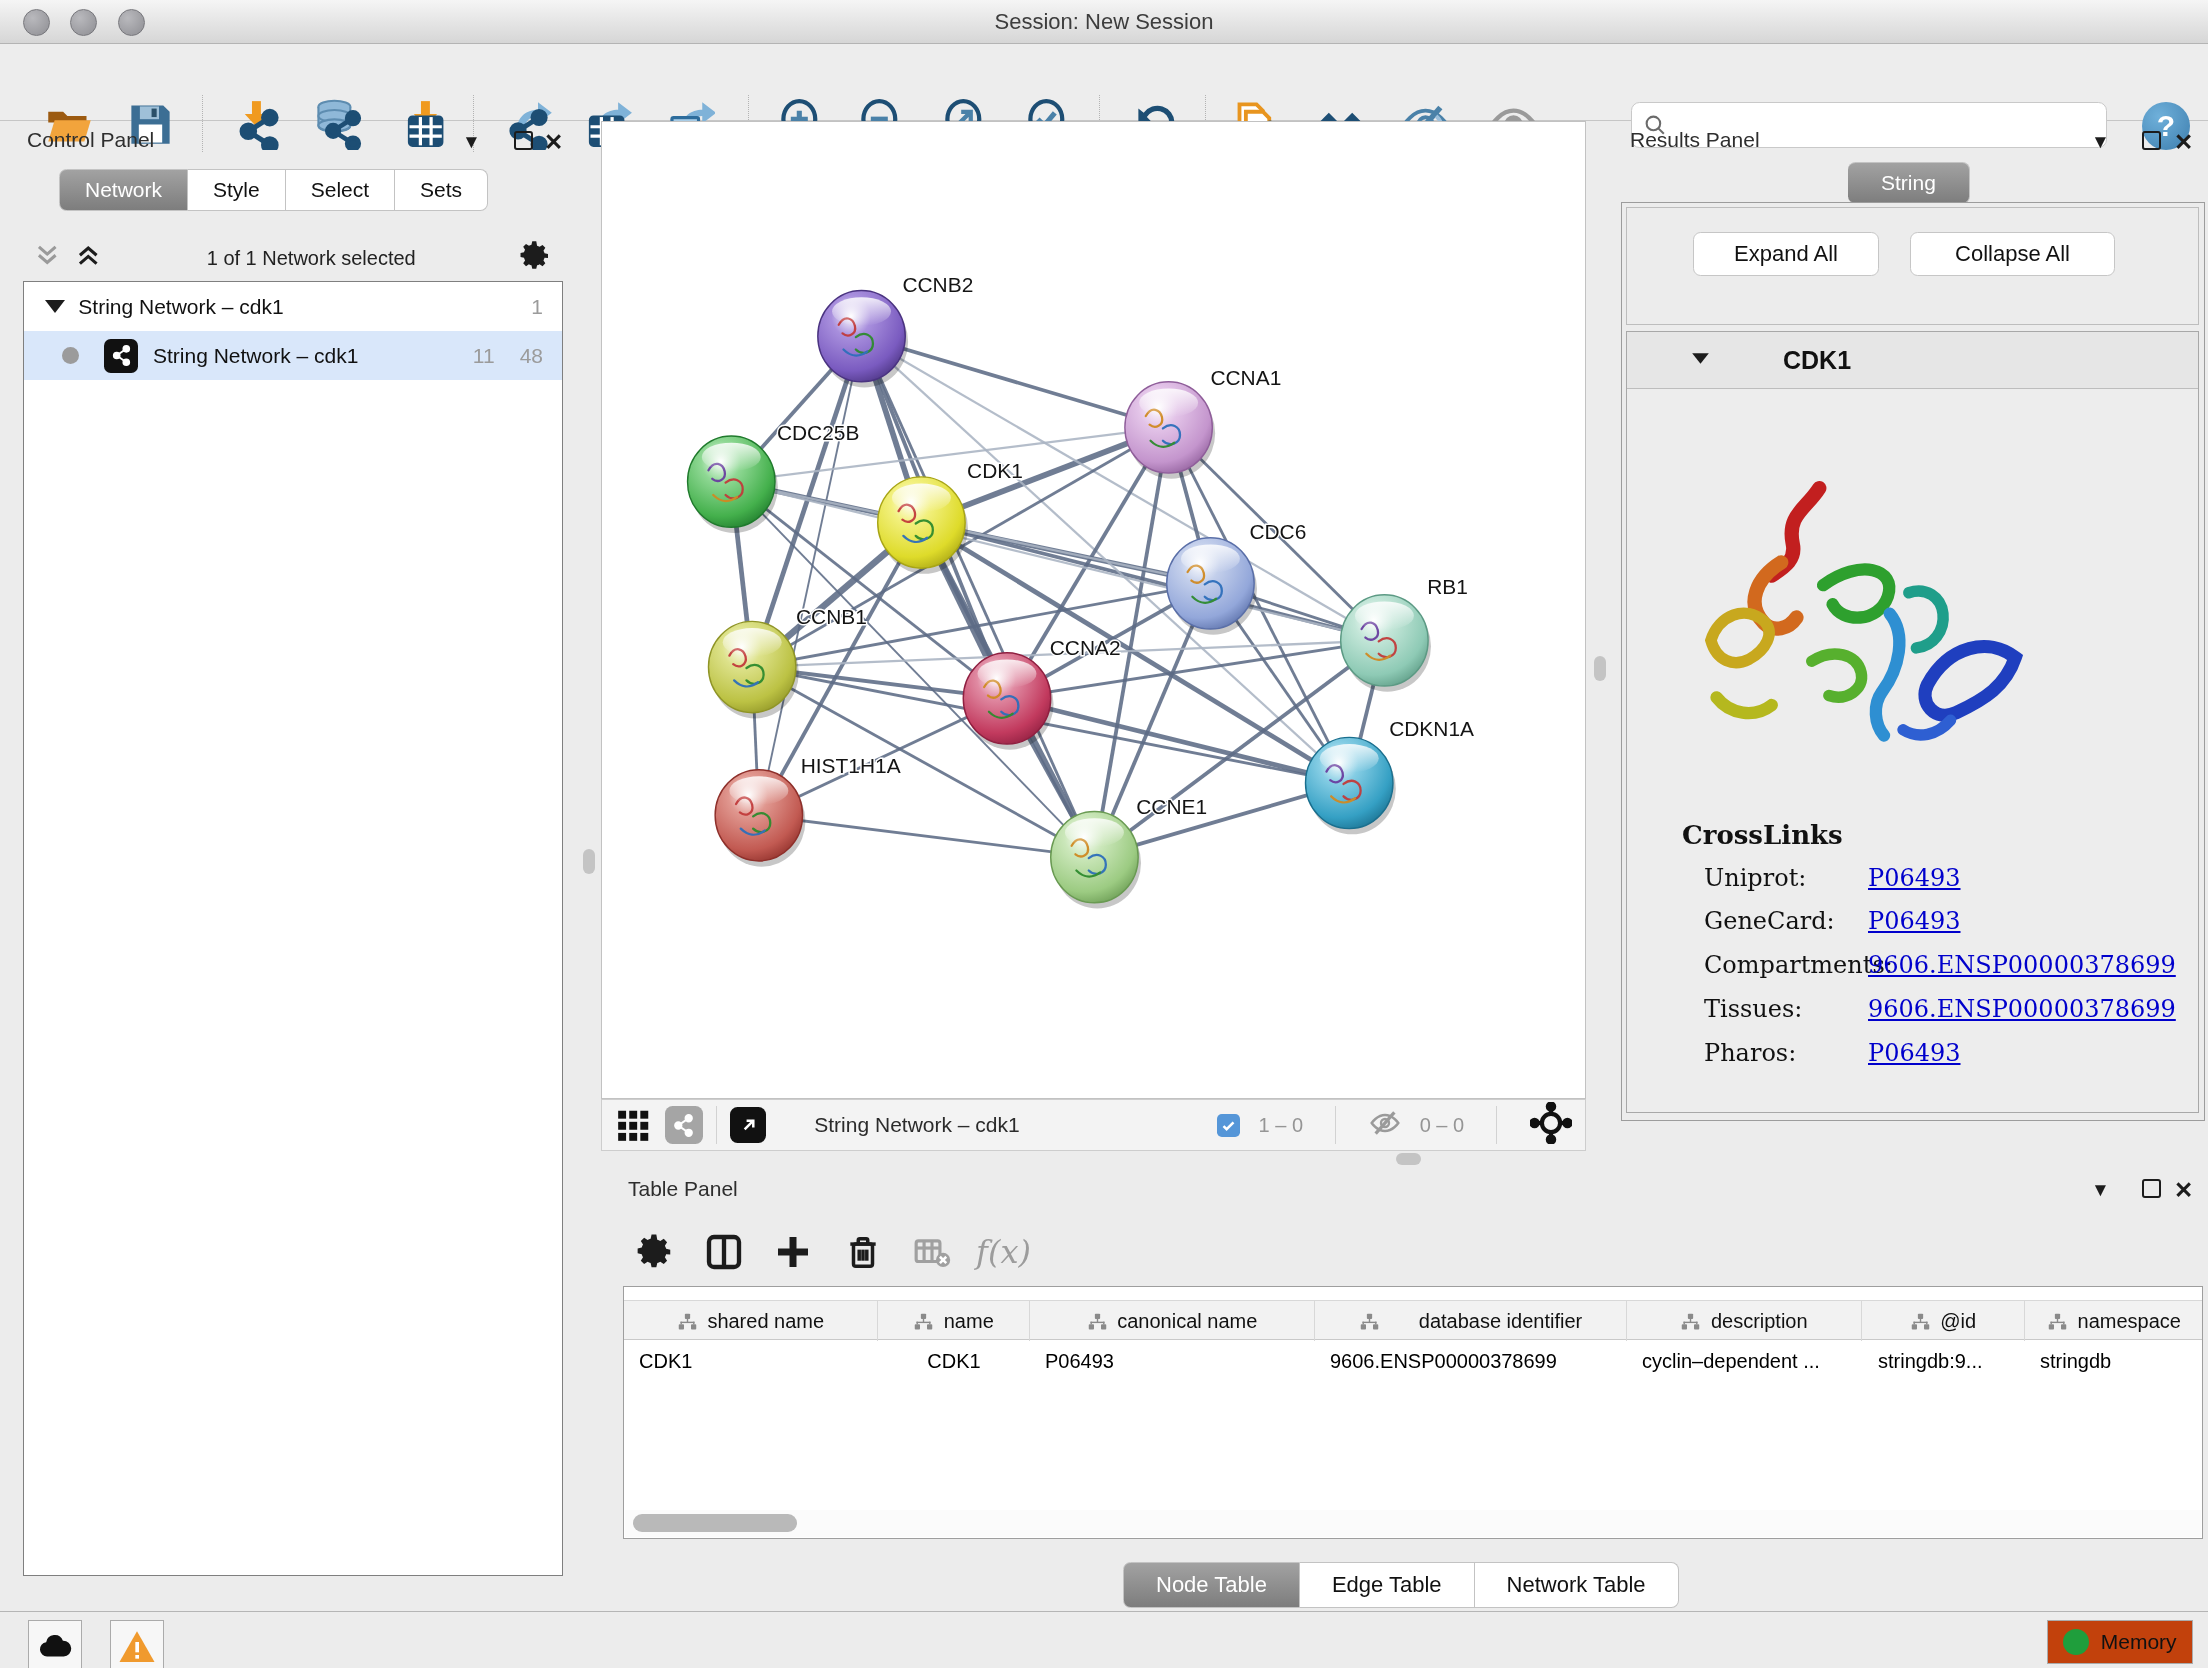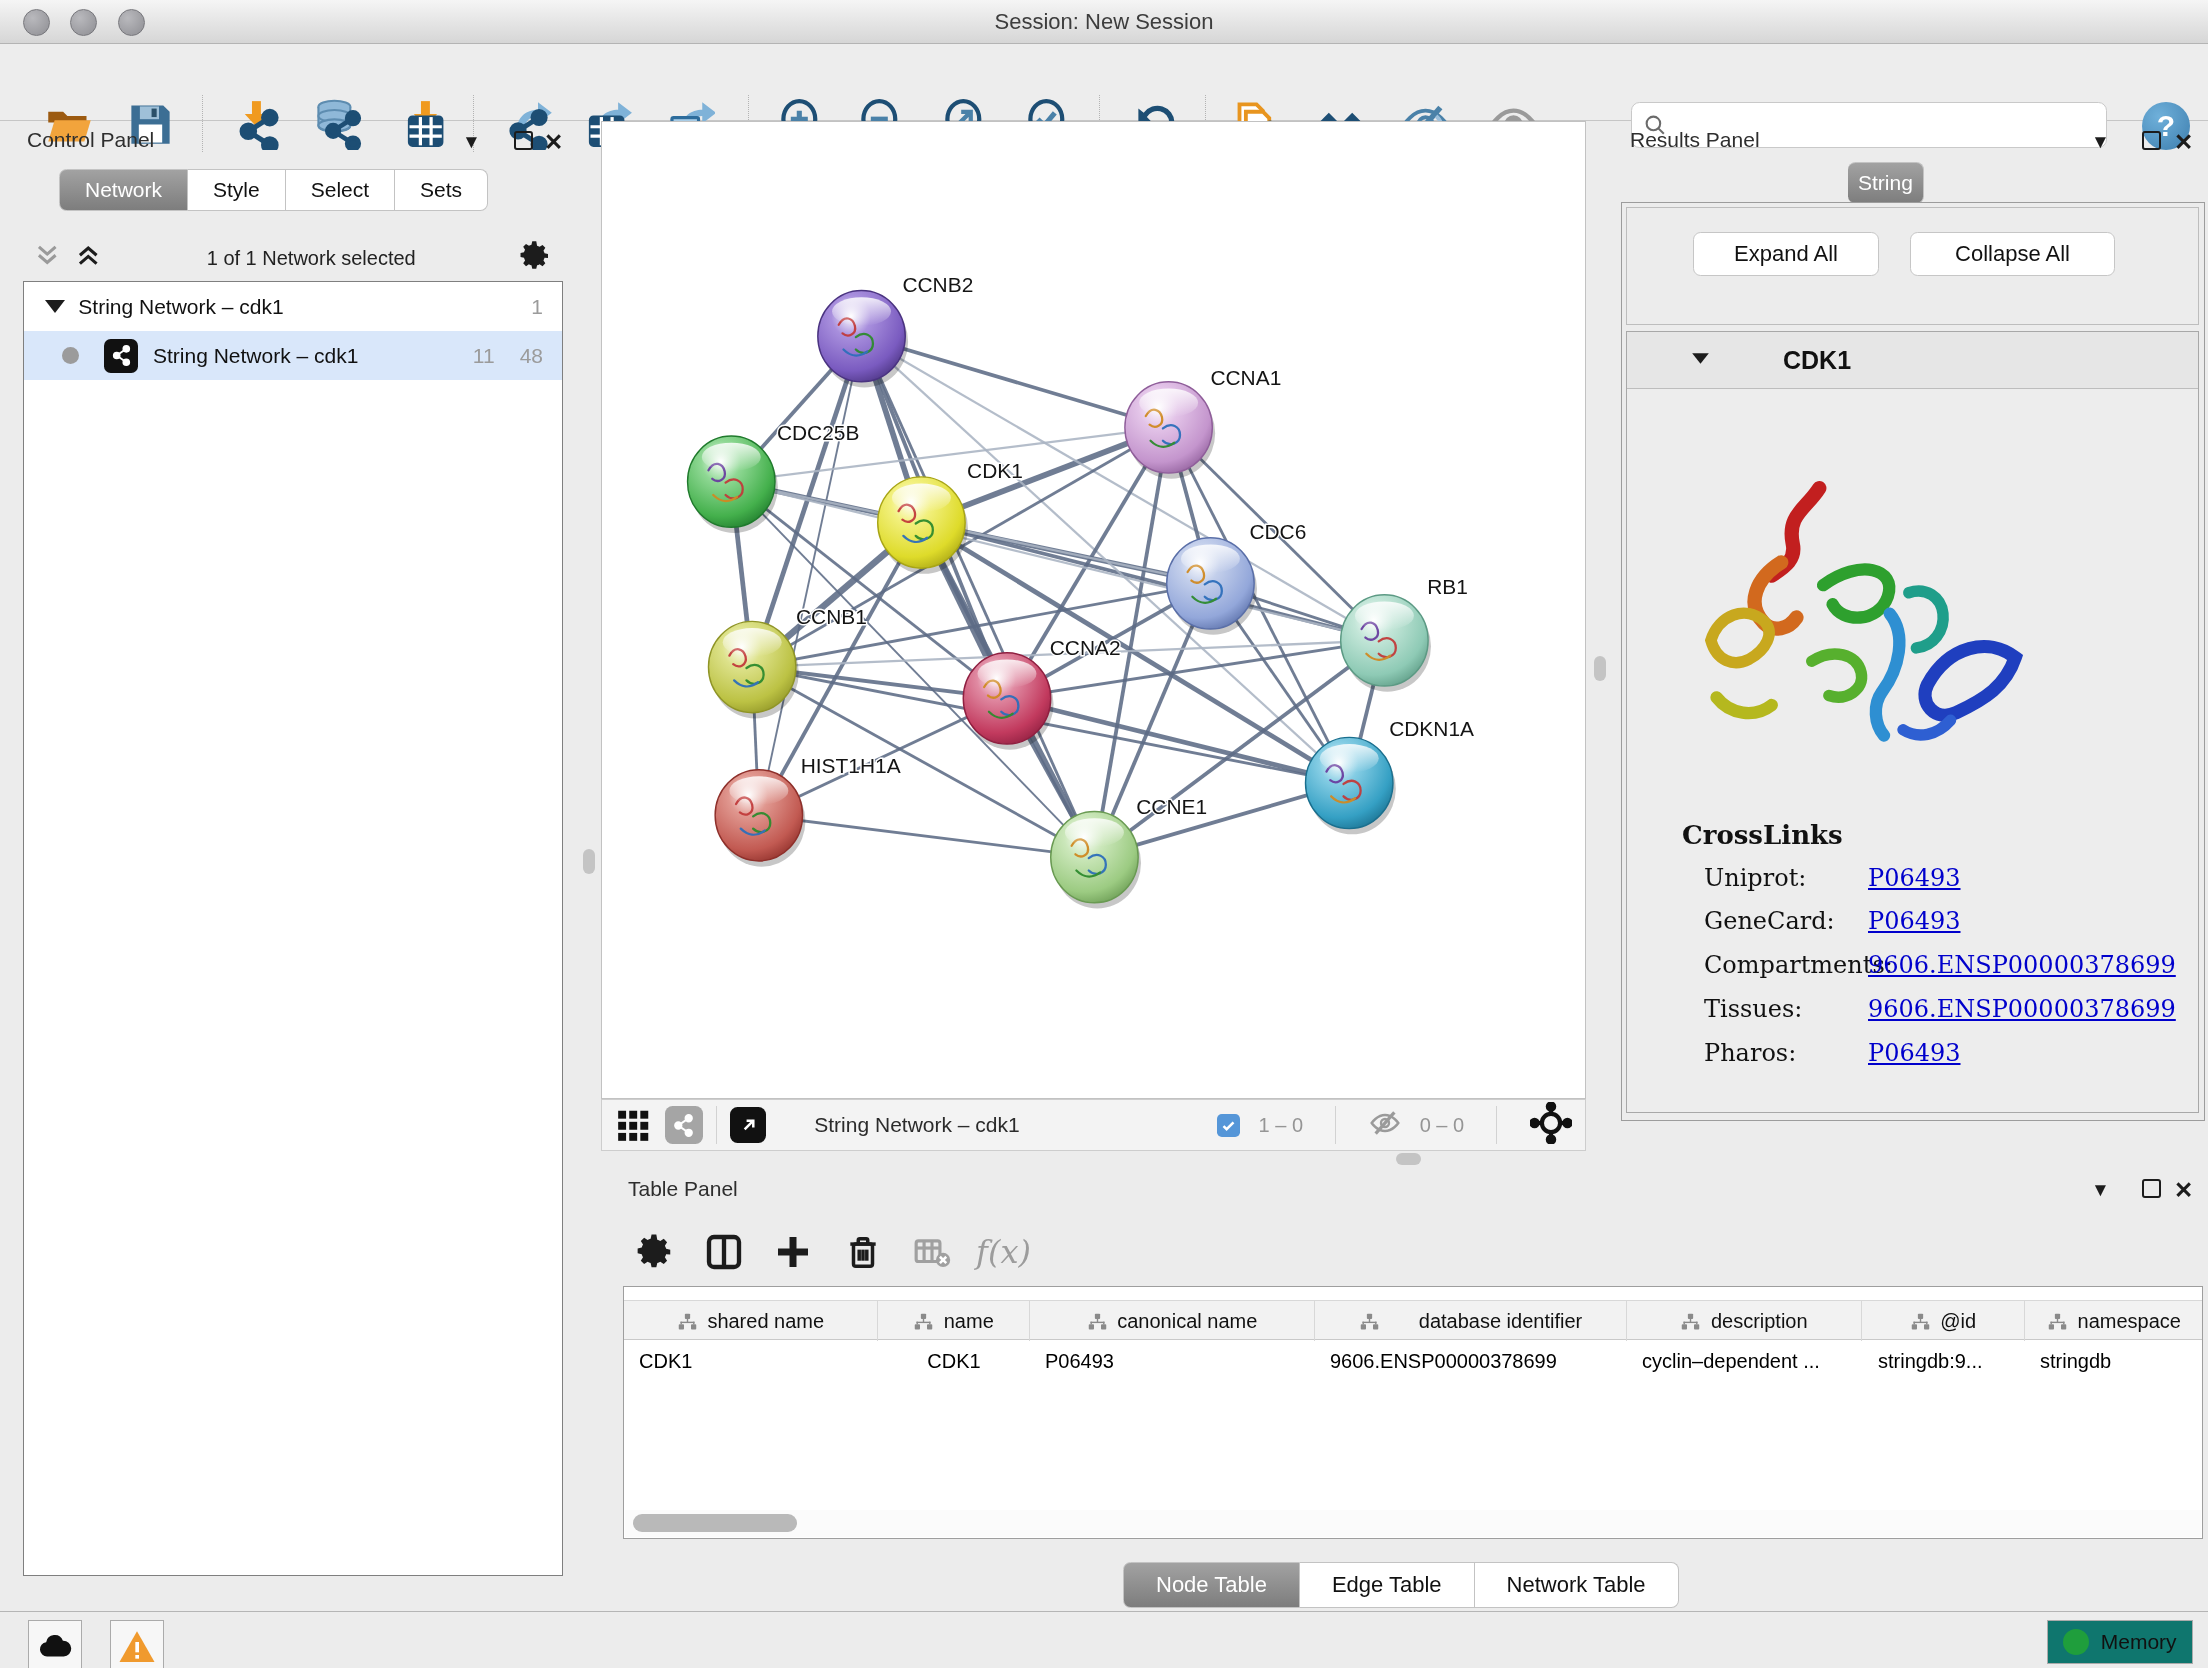--- a/index.html
+++ b/index.html
@@ -103,21 +103,21 @@
   .hthumb { position:absolute; left:7.6px; top:3.8px; width:164px; height:18px; background:#b9b9b9; border-radius:9.5px; }
 
   .bot-tabs { position:absolute; top:1562px; display:flex; }
   .bot-tabs .tab { height:46px; line-height:44px; font-size:22px; }
 
   
   .statusbar { position:absolute; left:0; top:1611px; width:2208px; height:57px;
     background:#ececec; border-top:1.9px solid #b5b5b5; }
   .st-box { position:absolute; top:7.6px; width:54px; height:54px; background:#f7f7f7;
     border:1.9px solid #ababab; display:flex; align-items:center; justify-content:center; }
-  .mem-btn { position:absolute; right:15px; top:7.6px; width:146px; height:44px; background:#0f766e;
+  .mem-btn { position:absolute; right:15px; top:7.6px; width:146px; height:44px; background:#c2410c;
     border:1.9px solid #ababab; display:flex; align-items:center; justify-content:center; gap:11.4px;
     font-size:21px; color:#111; }
   .mem-dot { width:26px; height:26px; border-radius:50%; }
 </style>
 </head>
 <body>
 
 <div id="app">
 
   <div class="titlebar">
@@ -705,21 +705,21 @@
 
   <div class="handle" style="left:583px; top:849px; width:12.4px; height:25px;"></div>
   <div class="handle" style="left:1594px; top:656px; width:12.4px; height:25px;"></div>
   <div class="handle" style="left:1396px; top:1153px; width:25px; height:12.4px;"></div>
 
   <div class="panel-title" style="left:1630px; top:128px;">Results Panel</div>
   <div class="panel-ico" style="left:2091px; top:131px;">▼</div>
   <div class="float-sq" style="left:2142px; top:131px;"></div>
   <div class="panel-ico" style="left:2174px; top:129px; font-weight:bold; font-size:23px;">✕</div>
 
-  <div class="tab sel" style="position:absolute; left:1848px; top:162px; border-radius:7.6px; padding:0 10px;">String</div>
+  <div class="tab sel" style="position:absolute; left:1848px; top:162px; border-radius:7.6px; padding:0 33px;">String</div>
 
   <div class="rp-outer"></div>
   <div class="rp-inner-top"></div>
   <div class="btn" style="left:1693px; top:232px; width:186px; height:44px; line-height:42px;">Expand All</div>
   <div class="btn" style="left:1910px; top:232px; width:205px; height:44px; line-height:42px;">Collapse All</div>
 
   <div class="cdk-box"></div>
   <div class="cdk-head">
     <span style="margin-left:61px;">
       <svg width="25" height="25" viewBox="0 0 24 24">

